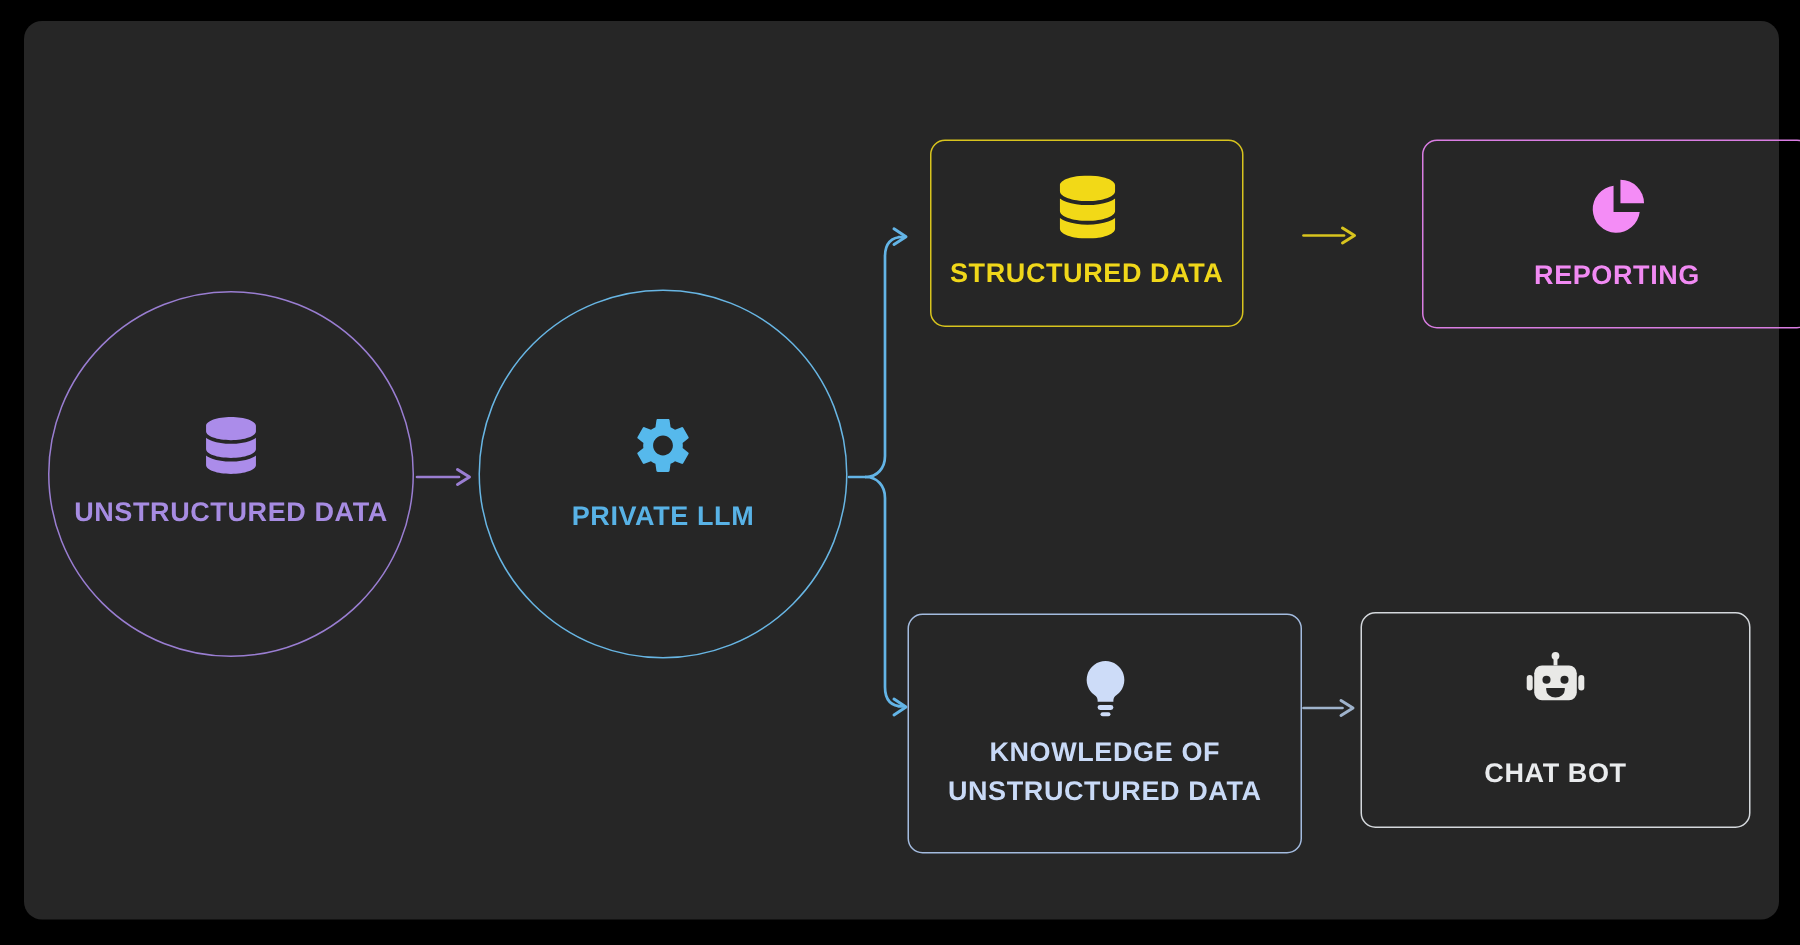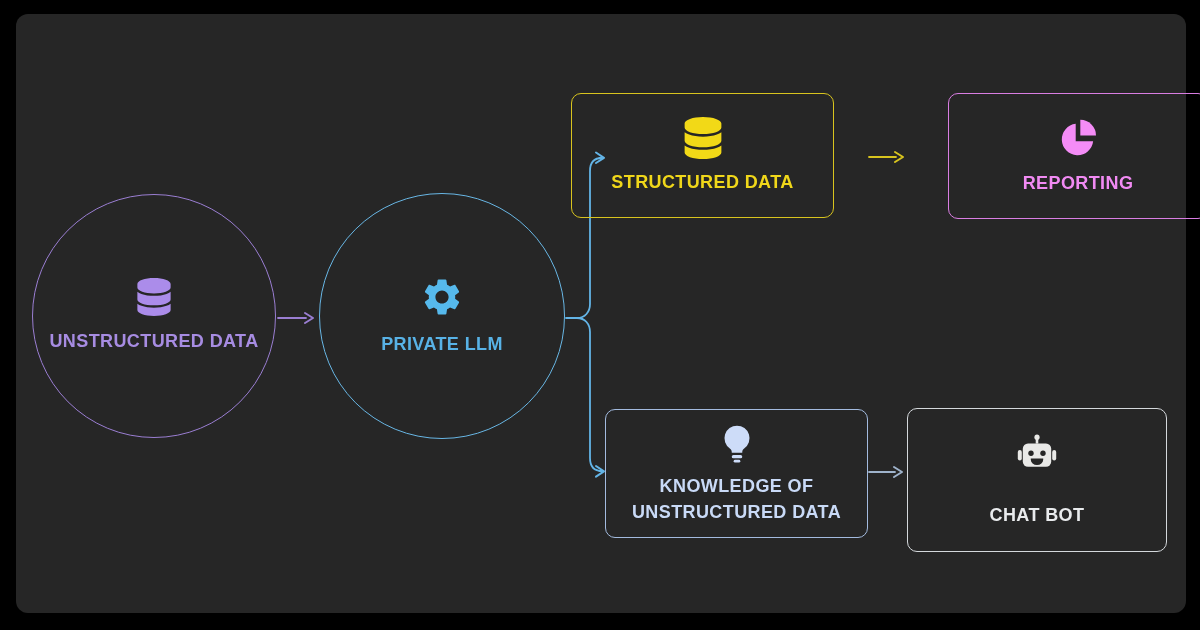--- a/index.html
+++ b/index.html
@@ -52,39 +52,39 @@
     left: 319px; top: 193px; width: 246px; height: 246px;
     border: 1.6px solid #68b6e4;
   }
   .n-privatellm .label { color: #58b2e6; text-align: center; }
   .n-privatellm .icon svg { fill: #56b9ec; }
 
   .box { border-radius: 10px; }
 
   
   .n-structured {
-    left: 571px; top: 93px; width: 263px; height: 125px;
+    left: 620px; top: 93px; width: 209px; height: 125px;
     border: 1.6px solid #d8c41e;
     gap: 10px;
   }
   .n-structured .label { color: #f0d71a; }
   .n-structured .icon svg { fill: #f2d917; }
 
   
   .n-reporting {
     left: 948px; top: 93px; width: 260px; height: 126px;
     border: 1.6px solid #d97de2;
     gap: 8px;
   }
   .n-reporting .label { color: #f18af3; }
   .n-reporting .icon svg { fill: #f48cf6; }
 
   
   .n-knowledge {
-    left: 605px; top: 409px; width: 263px; height: 129px;
+    left: 605px; top: 409px; width: 263px; height: 160px;
     border: 1.6px solid #a3bbdf;
     gap: 8px;
   }
   .n-knowledge .label { color: #c9daf7; line-height: 26px; }
   .n-knowledge .icon svg { fill: #cddcf8; }
 
   
   .n-chatbot {
     left: 907px; top: 408px; width: 260px; height: 144px;
     border: 1.6px solid #d4d8dc;

